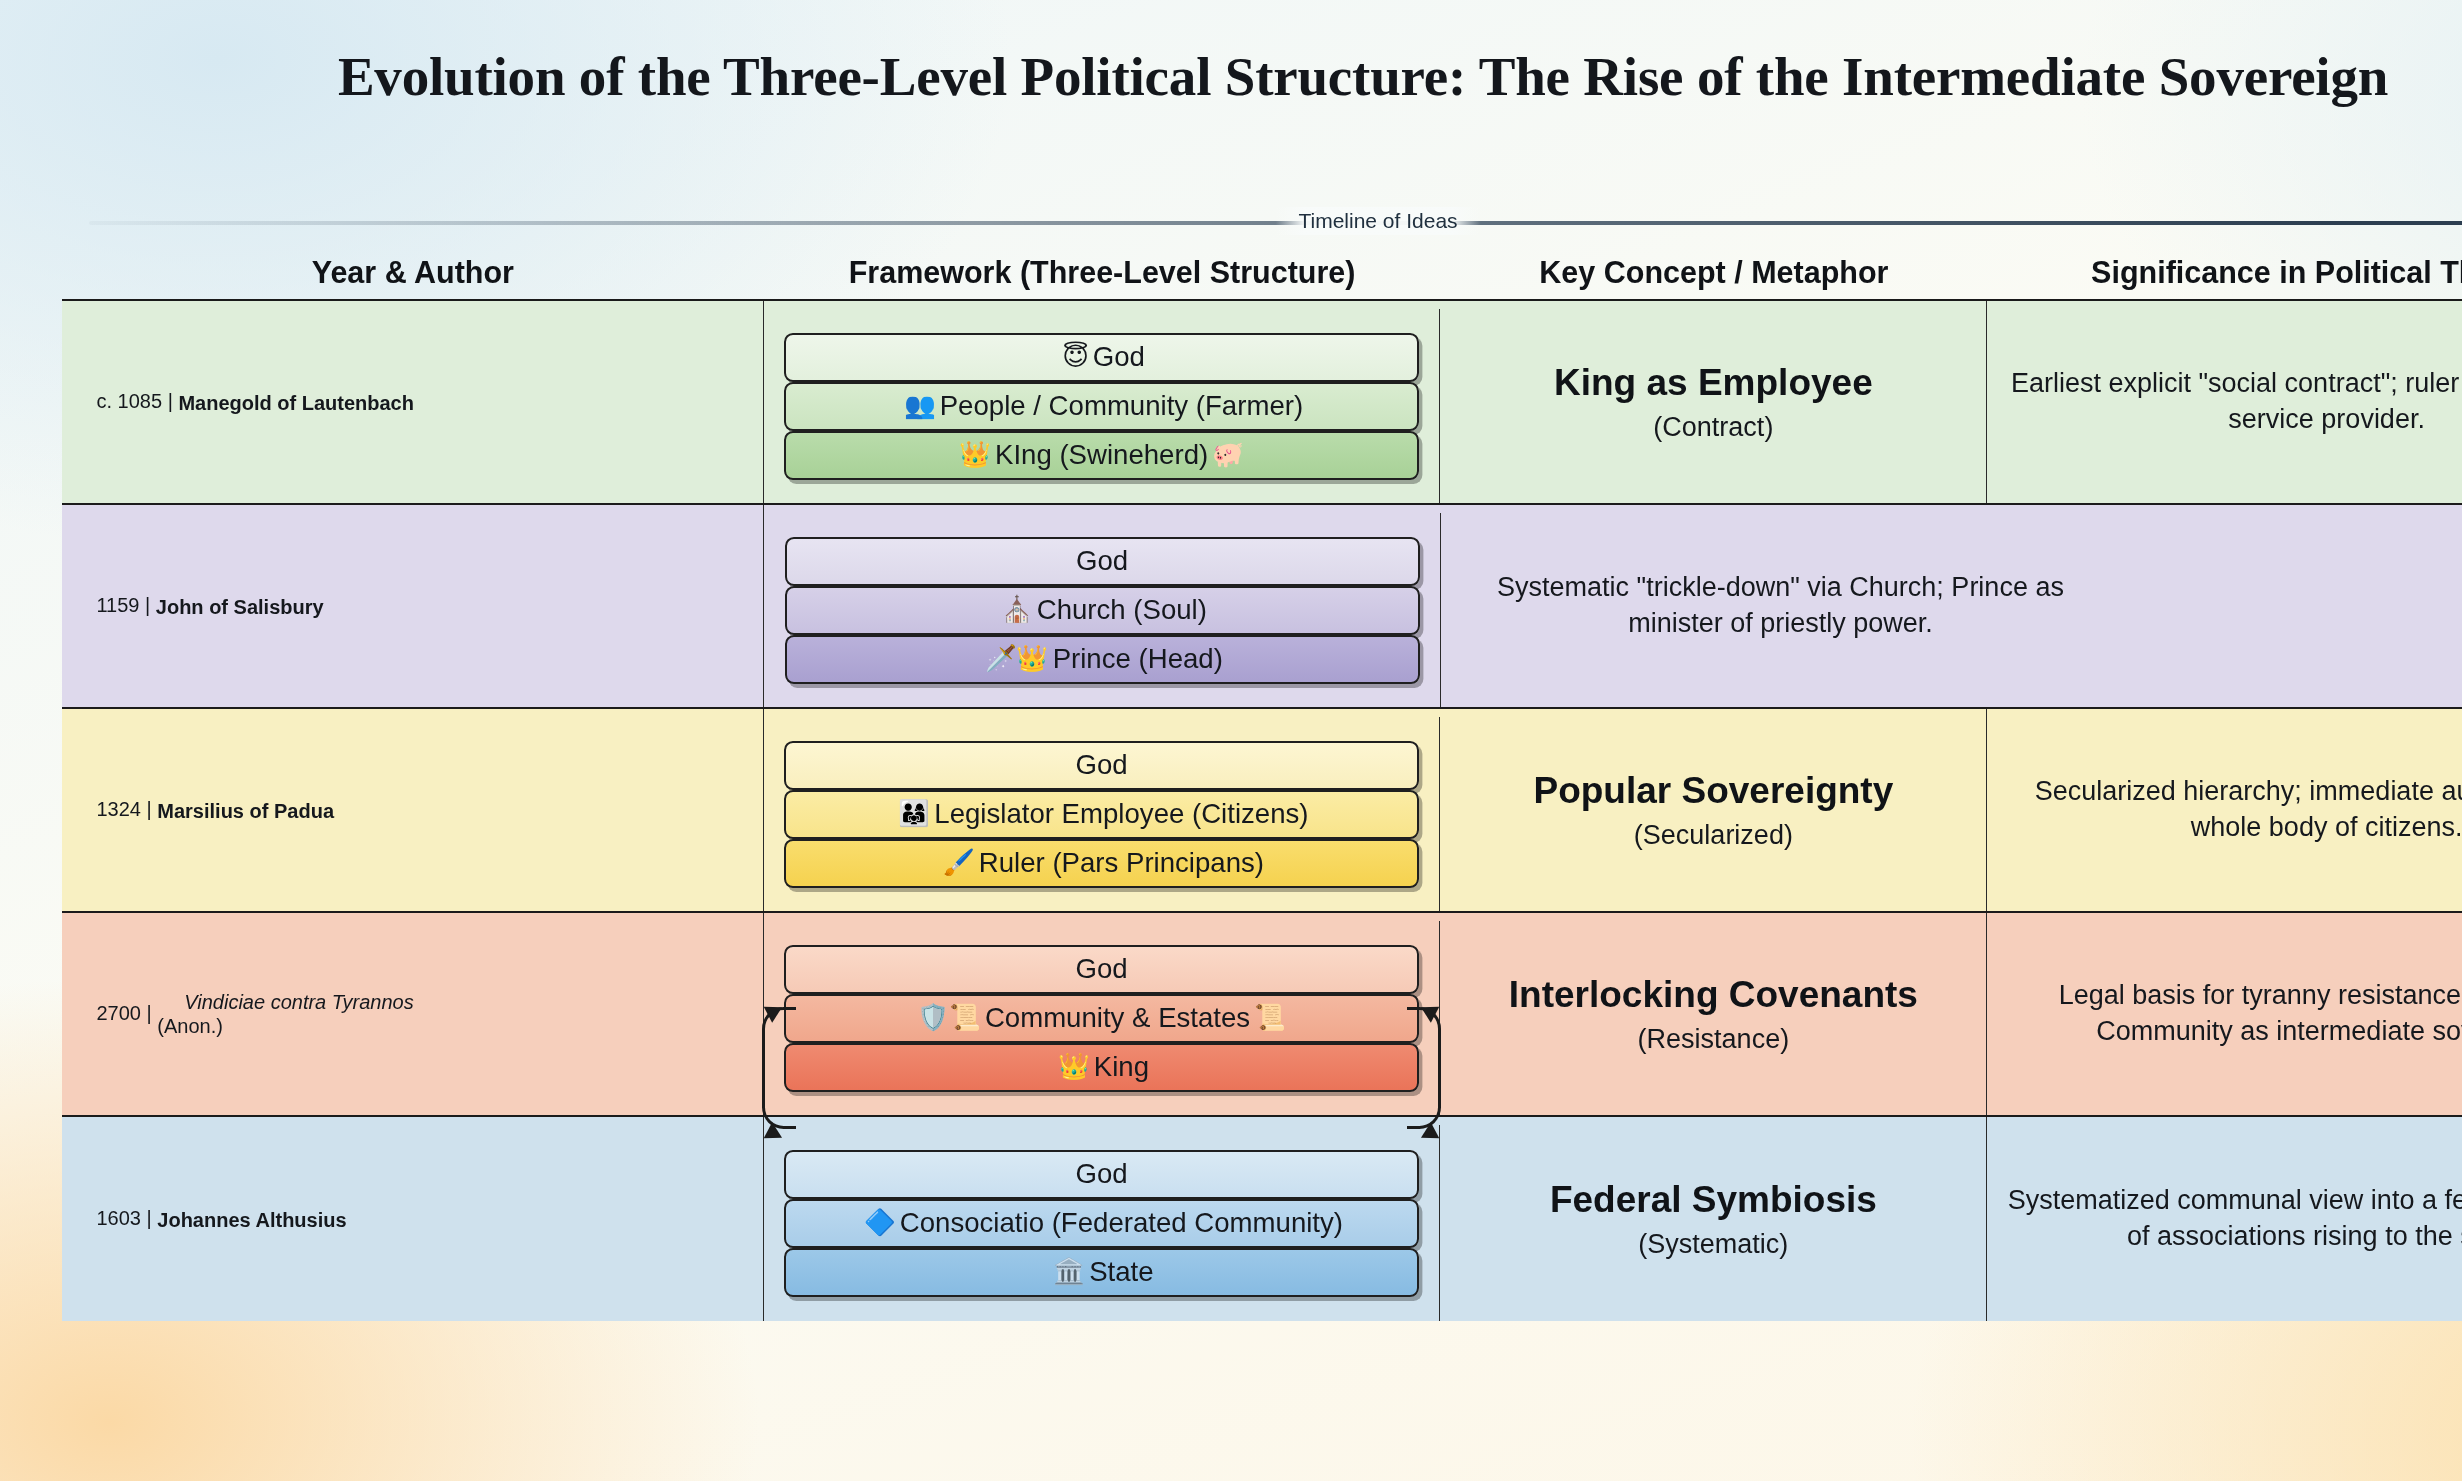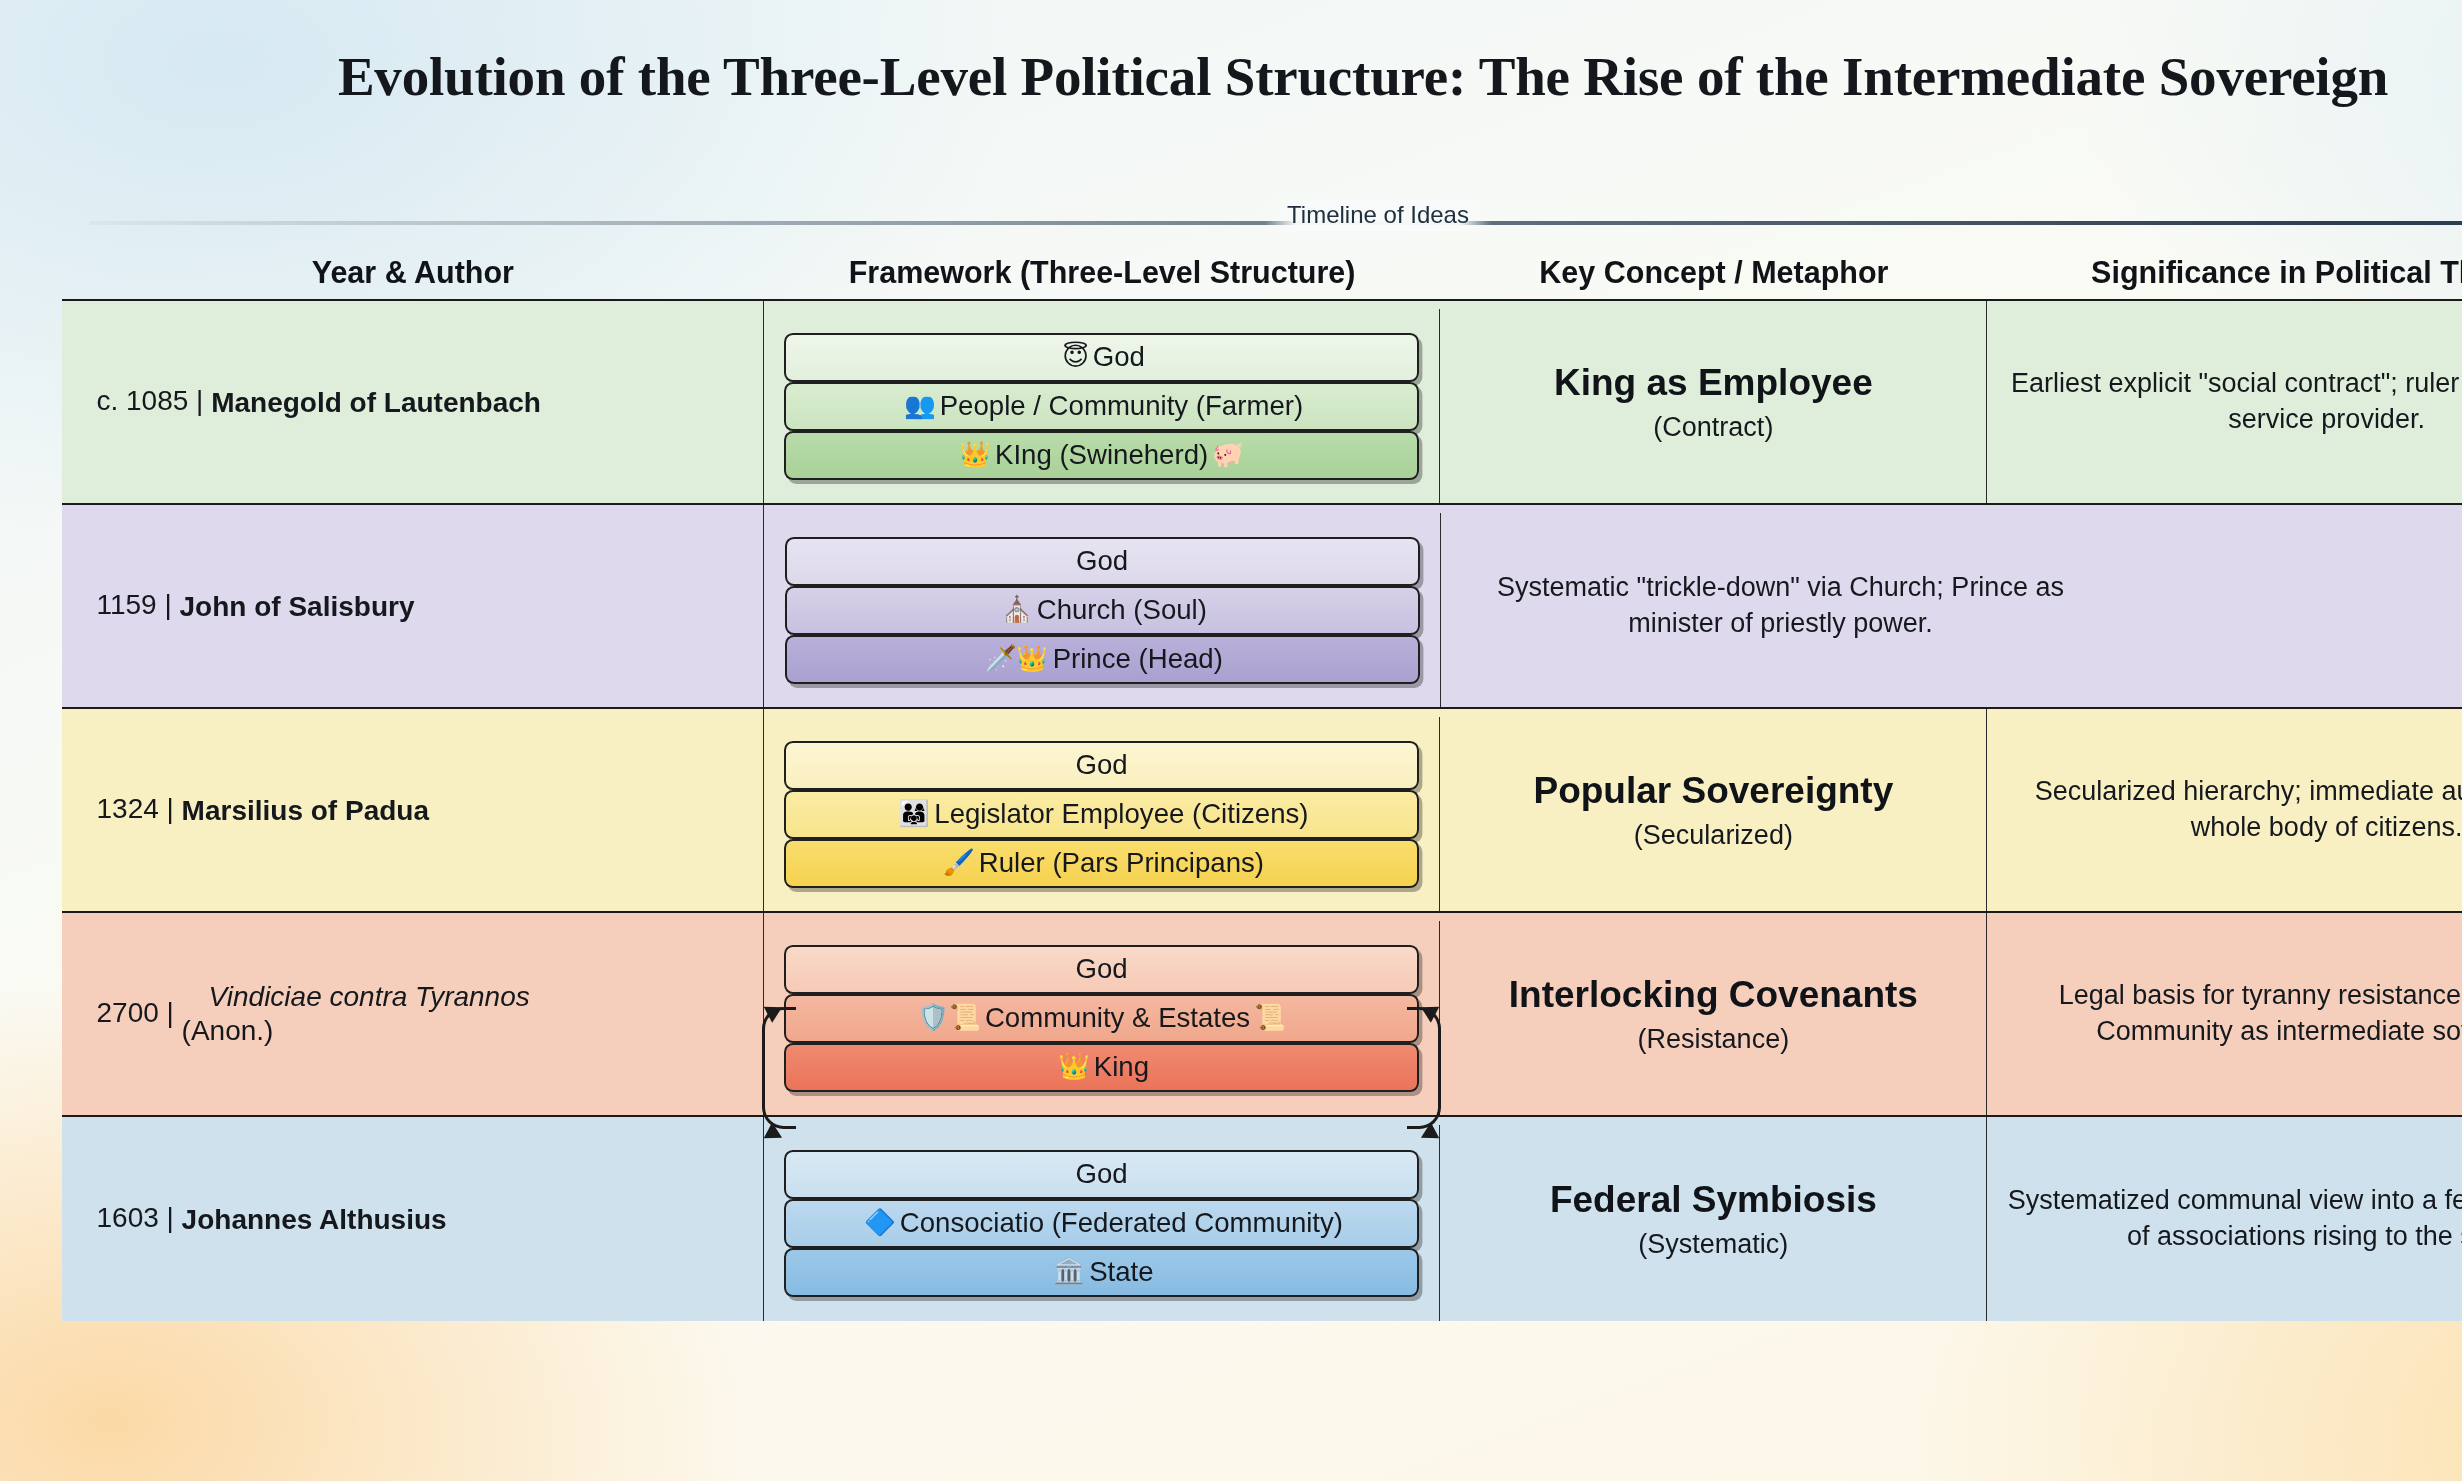--- a/index.html
+++ b/index.html
@@ -42,24 +42,24 @@
   }
   .timeline-line {
     position: absolute;
     top: 25.6px; left: 0; right: 23.6px;
     height: 4.4px;
     background: linear-gradient(to right, rgba(42,63,84,0.04) 0%, rgba(42,63,84,0.35) 22%, rgba(42,63,84,0.72) 52%, #2c3e50 88%, #2c3e50 100%);
     border-radius: 2px;
   }
   .timeline-label {
     position: absolute;
-    top: 4px; left: 50%;
+    top: 12px; left: 50%;
     transform: translateX(-50%);
     padding: 2px 22.7px;
-    font-size: 24px;
+    font-size: 21px;
     color: #20303f;
     background: linear-gradient(to right, rgba(248,251,250,0) 0%, rgba(248,251,250,0.97) 14%, rgba(248,251,250,0.97) 86%, rgba(248,251,250,0) 100%);
     white-space: nowrap;
   }
 
   
   .table {
     position: absolute;
     left: 62px;
     top: 256px;
@@ -94,21 +94,21 @@
   .td {
     display: flex;
     align-items: center;
     justify-content: center;
     padding: 12.8px 14.8px;
     position: relative;
   }
   .td.sep { border-right: 1.5px solid #2a2a2a; }
 
   .year-author {
-    font-size: 28px;
+    font-size: 20px;
     color: #15181d;
     line-height: 1.22;
     text-align: left;
     width: 100%;
     padding-left: 19.7px;
   }
   .year-author b { font-weight: bold; }
   .year-author .anon-wrap {
     display: inline-block;
     vertical-align: middle;

